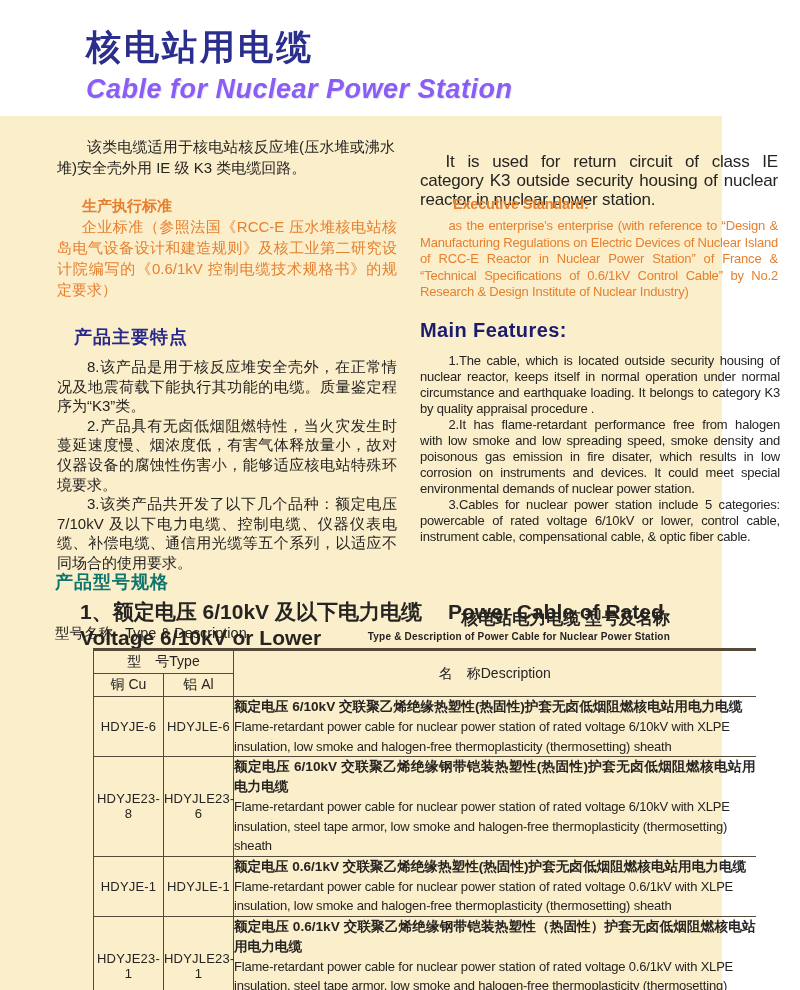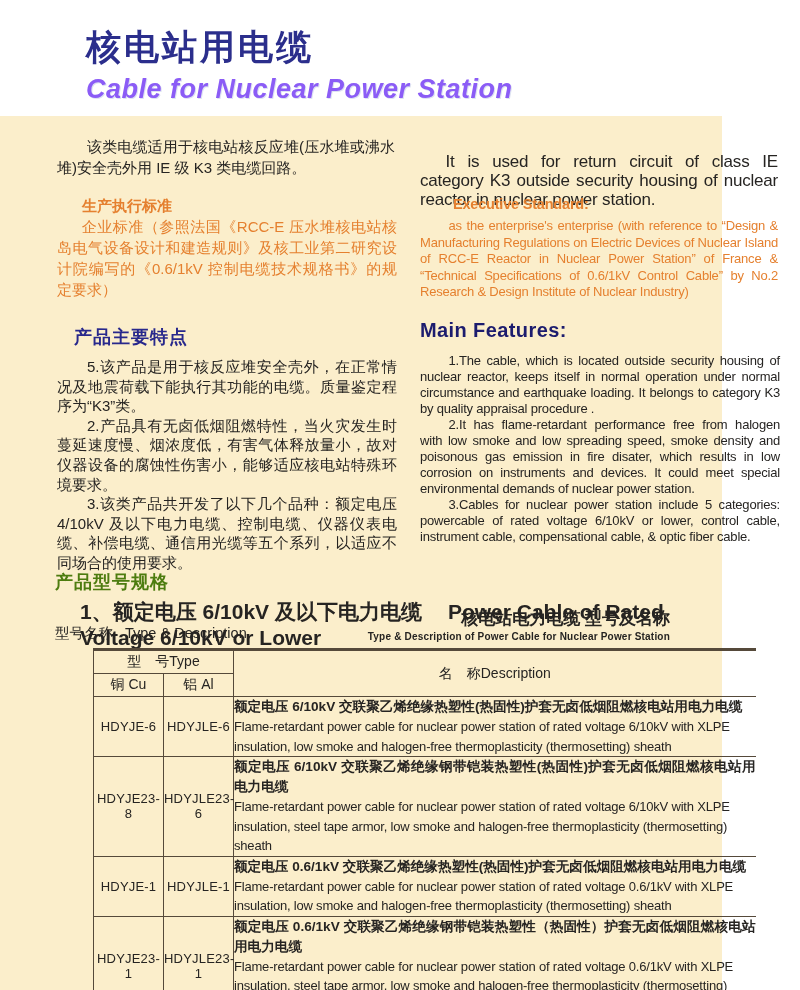--- a/index.html
+++ b/index.html
@@ -42,21 +42,21 @@
   .std-en-head{left:420px;top:80px;padding-left:33px;font-size:14.5px;}
   .std-en-body{left:420px;top:102px;width:358px;line-height:16.5px;text-indent:2.2em;}
 
   .sec-head-zh{left:55px;top:209px;font-size:18px;font-weight:bold;color:#28288c;letter-spacing:1px;margin-left:19px;}
   .sec-head-en{left:420px;top:203px;font-size:20px;font-weight:bold;color:#1c1c6e;letter-spacing:.4px;}
   .feat-zh{left:57px;top:241px;width:340px;}
   .feat-zh p{text-indent:2em;line-height:19.6px;}
   .feat-en{left:420px;top:237px;width:360px;}
   .feat-en p{text-indent:2.2em;line-height:16px;}
 
-  .models-head{left:55px;top:454px;font-size:18px;font-weight:bold;color:#4d7c0f;letter-spacing:1px;}
+  .models-head{left:55px;top:454px;font-size:18px;font-weight:bold;color:#0f766e;letter-spacing:1px;}
   .subheading{left:80px;top:482px;font-size:21px;font-weight:bold;}
   .subheading .gap{display:inline-block;width:26px;}
   .left-label{left:55px;top:508px;font-size:14.5px;}
   .left-label .gap{display:inline-block;width:12px;}
   .right-title{right:52px;top:494px;text-align:right;font-weight:bold;}
   .right-title .l1{font-size:17px;line-height:18px;}
   .right-title .l2{font-size:10px;line-height:18px;letter-spacing:.2px;}
 
   
   .tablewrap{position:absolute;left:93px;top:532px;}
@@ -92,23 +92,23 @@
     <p class="abs zh indent2 intro-zh">该类电缆适用于核电站核反应堆(压水堆或沸水堆)安全壳外用 IE 级 K3 类电缆回路。</p>
     <p class="abs zh orange b std-zh-head">生产执行标准</p>
     <p class="abs zh orange std-zh-body">企业标准（参照法国《RCC-E 压水堆核电站核岛电气设备设计和建造规则》及核工业第二研究设计院编写的《0.6/1kV 控制电缆技术规格书》的规定要求）</p>
 
     <p class="abs en intro-en">It is used for return circuit of class IE category K3 outside security housing of nuclear reactor in nuclear power station.</p>
     <p class="abs en orange b std-en-head">Executive Standard:</p>
     <p class="abs en orange std-en-body">as the enterprise's enterprise (with reference to “Design &amp; Manufacturing Regulations on Electric Devices of Nuclear Island of RCC-E Reactor in Nuclear Power Station” of France &amp; “Technical Specifications of 0.6/1kV Control Cable” by No.2 Research &amp; Design Institute of Nuclear Industry)</p>
 
     <div class="abs sec-head-zh">产品主要特点</div>
     <div class="abs zh feat-zh">
-      <p>5.该产品是用于核反应堆安全壳外，在正常情况及地震荷载下能执行其功能的电缆。质量鉴定程序为“K3”类。</p>
+      <p>8.该产品是用于核反应堆安全壳外，在正常情况及地震荷载下能执行其功能的电缆。质量鉴定程序为“K3”类。</p>
       <p>2.产品具有无卤低烟阻燃特性，当火灾发生时蔓延速度慢、烟浓度低，有害气体释放量小，故对仪器设备的腐蚀性伤害小，能够适应核电站特殊环境要求。</p>
-      <p>3.该类产品共开发了以下几个品种：额定电压 4/10kV 及以下电力电缆、控制电缆、仪器仪表电缆、补偿电缆、通信用光缆等五个系列，以适应不同场合的使用要求。</p>
+      <p>3.该类产品共开发了以下几个品种：额定电压 7/10kV 及以下电力电缆、控制电缆、仪器仪表电缆、补偿电缆、通信用光缆等五个系列，以适应不同场合的使用要求。</p>
     </div>
 
     <div class="abs sec-head-en">Main Features:</div>
     <div class="abs en feat-en">
       <p>1.The cable, which is located outside security housing of nuclear reactor, keeps itself in normal operation under normal circumstance and earthquake loading. It belongs to category K3 by quality appraisal procedure .</p>
       <p>2.It has flame-retardant performance free from halogen with low smoke and low spreading speed, smoke density and poisonous gas emission in fire disater, which results in low corrosion on instruments and devices. It could meet special environmental demands of nuclear power station.</p>
       <p>3.Cables for nuclear power station include 5 categories: powercable of rated voltage 6/10kV or lower, control cable, instrument cable, compensational cable, &amp; optic fiber cable.</p>
     </div>
 
     <div class="abs models-head">产品型号规格</div>

